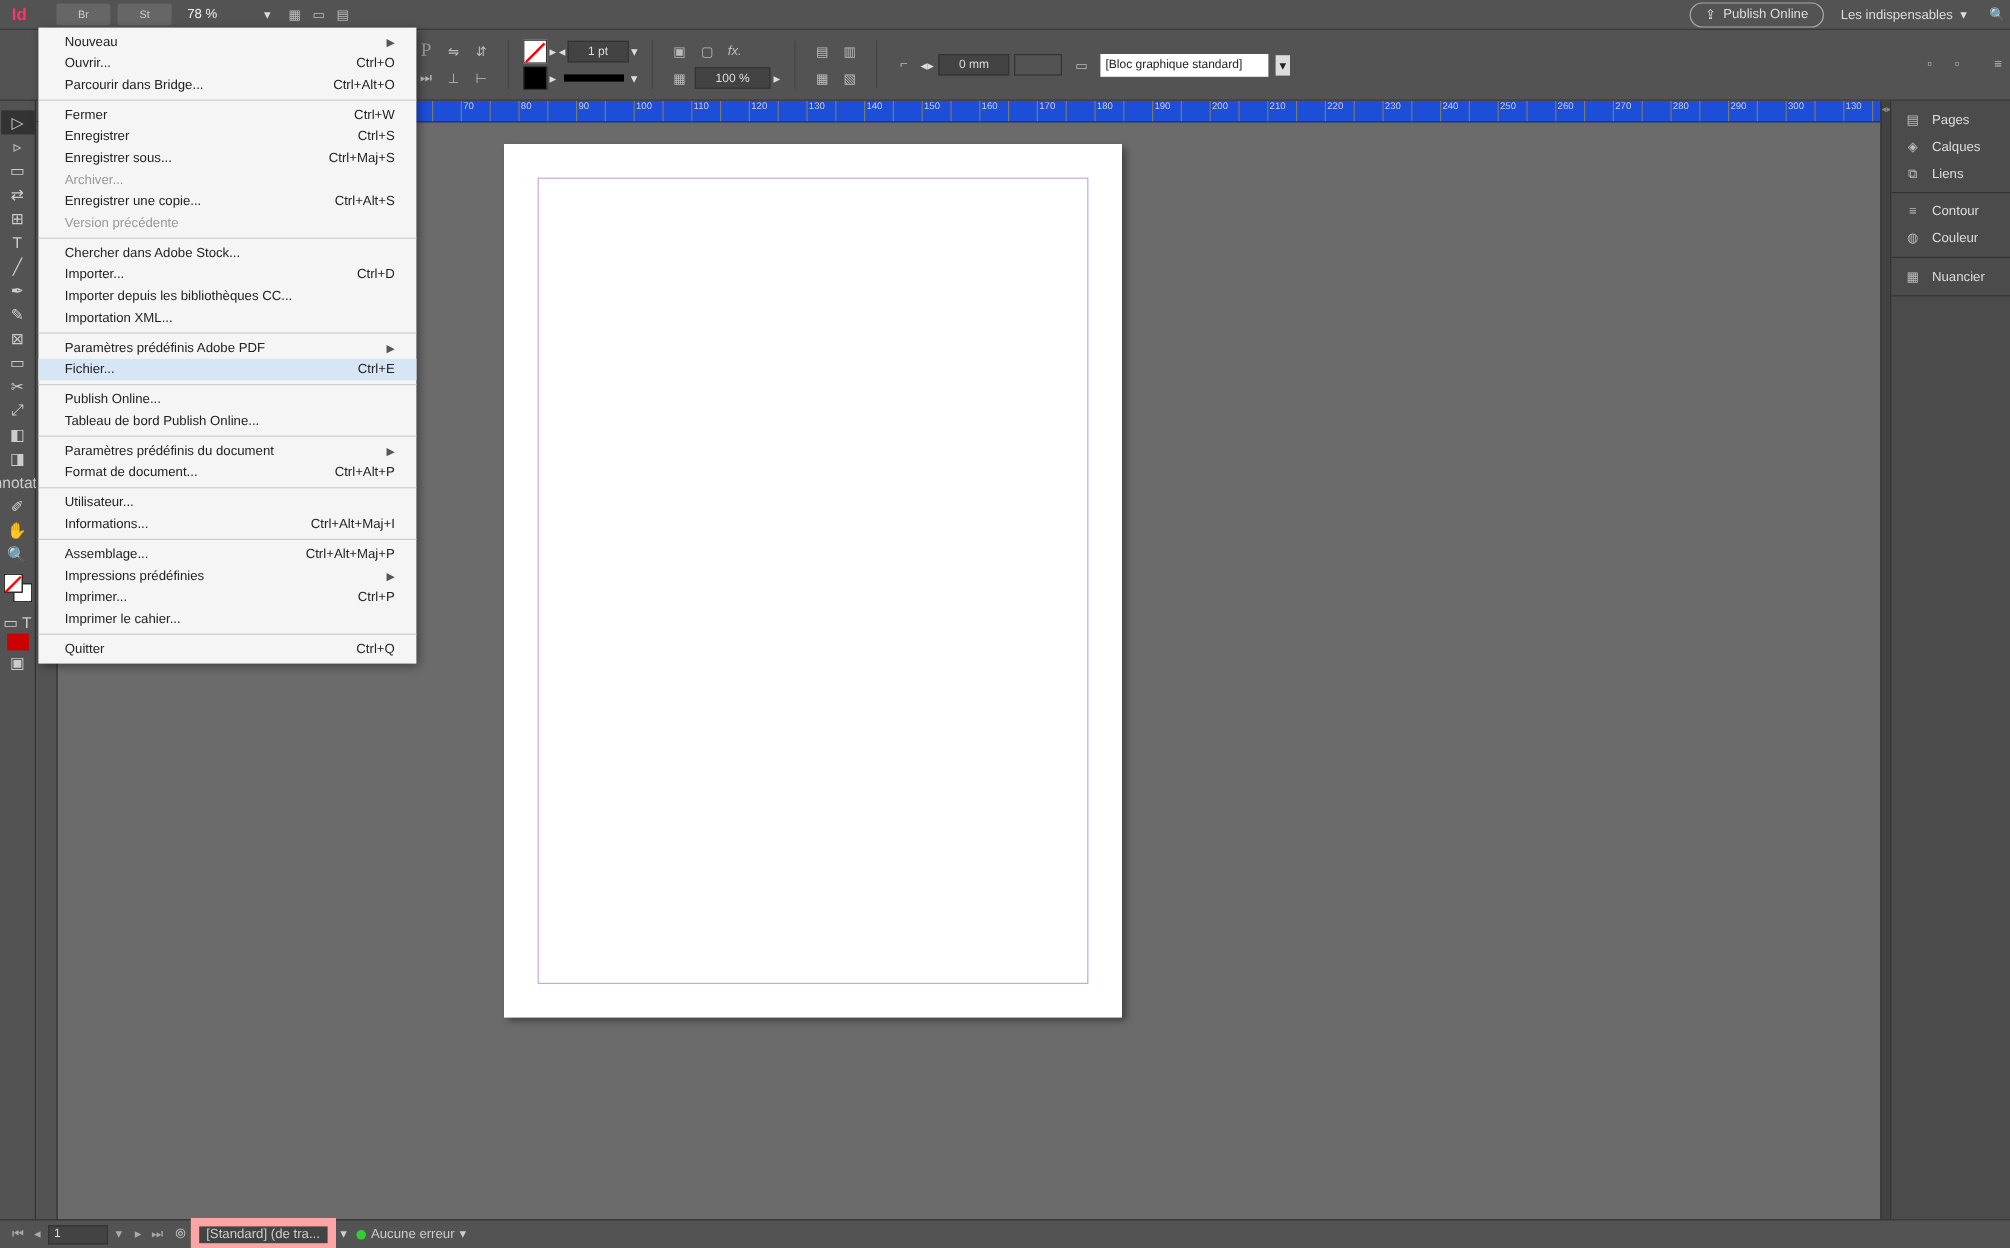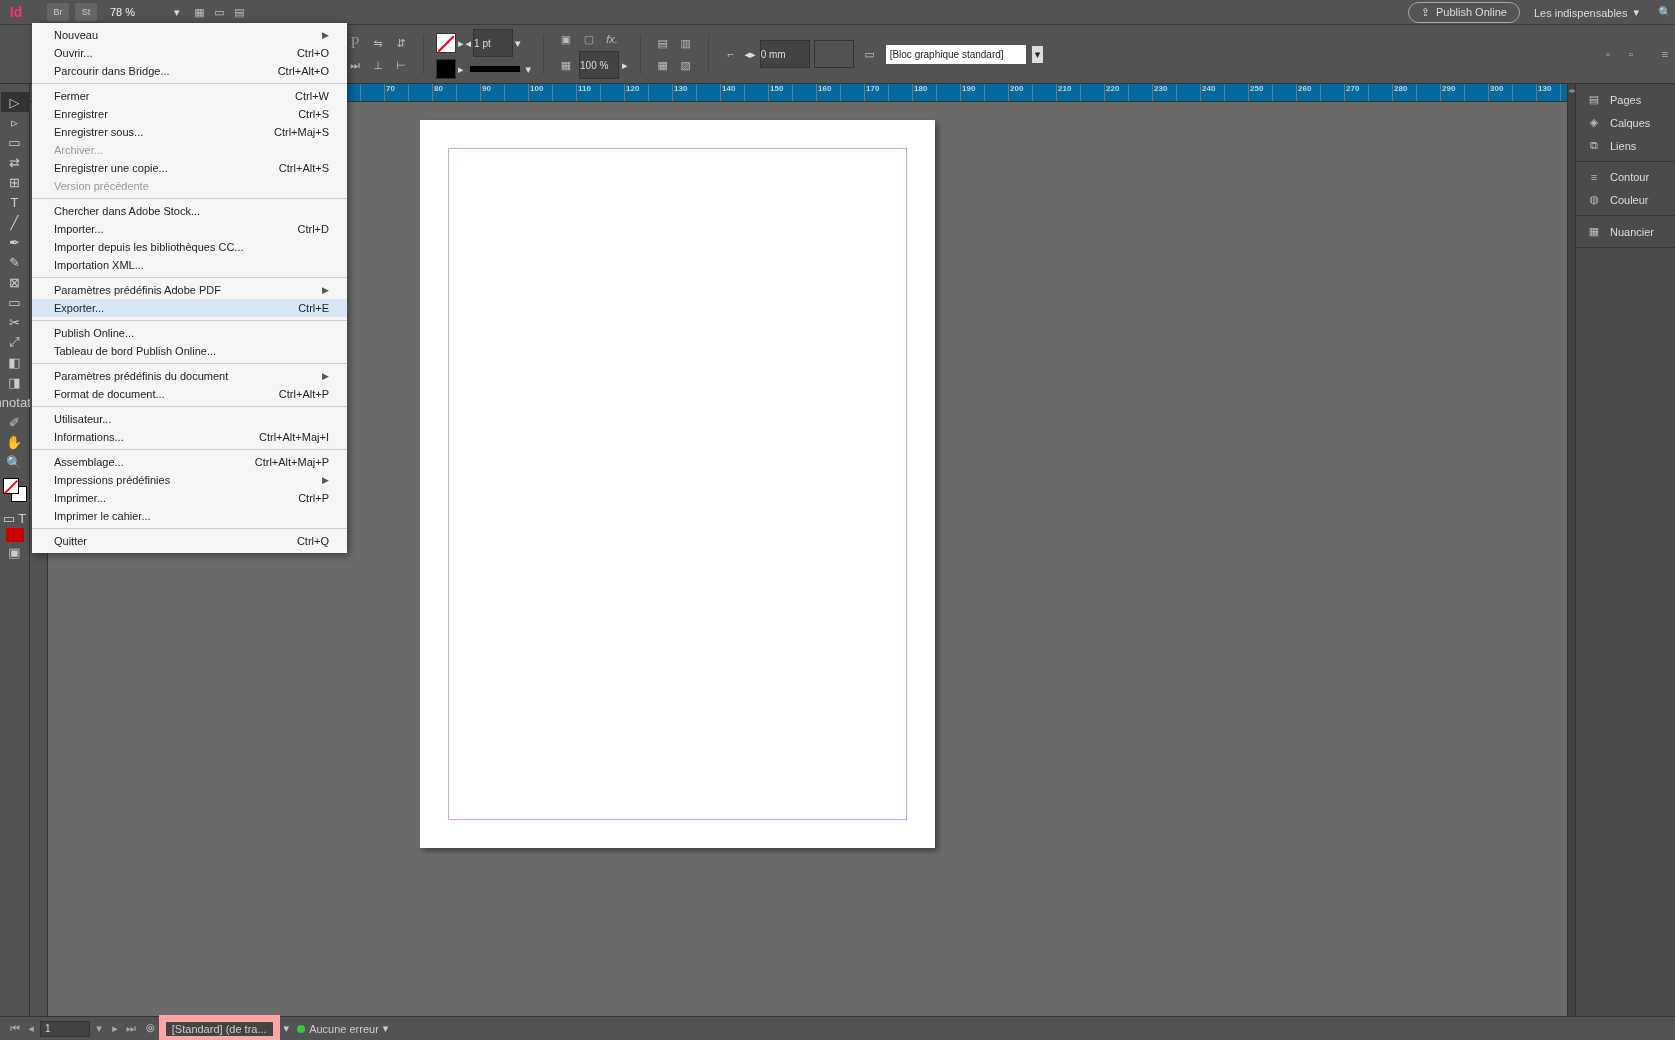--- a/index.html
+++ b/index.html
@@ -4,48 +4,48 @@
 <style>
 * { margin: 0; padding: 0; box-sizing: border-box; font-family: "Segoe UI", Tahoma, sans-serif; }
 body { background: #535353; color: #ddd; font-size: 11px; width: 1675px; height: 1040px; overflow: hidden; position: relative; }
 
 
 .menu-bar { height: 24px; background: #535353; display: flex; align-items: center; padding-left: 6px; }
 .app-icon { width: 20px; height: 20px; color: #ff3366; font-weight: bold; font-size: 14px; margin-right: 8px; display:flex; align-items:center; justify-content:center;}
 .menu-item { padding: 4px 10px; cursor: pointer; color: #eee; }
 .menu-item.active { background: #e8e8e8; color: #222; }
 .menu-spacer { flex: 1; }
-.menu-tool { width: 22px; height: 18px; background: #666; margin: 0 3px; display:flex; align-items:center; justify-content:center; font-size:9px; color:#ccc; border-radius:2px;}
+.menu-tool { width: 45px; height: 18px; background: #666; margin: 0 3px; display:flex; align-items:center; justify-content:center; font-size:9px; color:#ccc; border-radius:2px;}
 .zoom-box { display:flex; align-items:center; gap:4px; margin:0 10px; }
 .zoom-val { width:60px; background:transparent; color:#eee; }
 .publish-btn { border:1px solid #aaa; border-radius:12px; padding:3px 12px; display:flex; align-items:center; gap:6px; margin-right:14px; cursor:pointer;}
 .ind-link { margin-right:16px; display:flex; align-items:flex-end; gap:6px; cursor:pointer;}
 
 
 .control-bar { height: 60px; background: #535353; border-top:1px solid #3a3a3a; border-bottom:1px solid #333; display:flex; align-items:center; padding-left:30px; gap:6px; }
-.ctrl-box { height:28px; background:#434343; border:1px solid #333; min-width:60px; display:flex; align-items:center; padding:0 0; font-size:10px;}
+.ctrl-box { height:18px; background:#434343; border:1px solid #333; min-width:60px; display:flex; align-items:center; padding:0 16px; font-size:10px;}
 .ctrl-icon { width:20px; height:20px; display:flex; align-items:center; justify-content:center; color:#bbb; }
 .sep { width:1px; height:40px; background:#444; margin:0 6px;}
 .fill-swatch { width:20px; height:20px; background:#fff; border:1px solid #333; position:relative;}
 .fill-swatch.none::after { content:''; position:absolute; left:-2px; right:-2px; top:50%; border-top:2px solid red; transform:rotate(-45deg);}
 .stroke-line { width:50px; height:6px; background:#000; margin:0 4px;}
 .style-sel { width:140px; height:19px; background:#fff; color:#222; display:flex; align-items:center; padding:0 4px; font-size:10px;}
 
 
 .toolbox { position:absolute; left:0; top:84px; width:30px; bottom:24px; background:#535353; border-right:1px solid #333; display:flex; flex-direction:column; align-items:center; padding-top:8px; gap:0;}
 .tool { width:28px; height:20px; display:flex; align-items:center; justify-content:center; color:#ccc; cursor:pointer; font-size:13px;}
 .tool.sel { background:#333;}
 .swatch-pair { width:24px; height:24px; position:relative; margin:6px 0;}
 .swatch-pair .front { position:absolute; width:16px; height:16px; background:#fff; border:1px solid #000; left:0; top:0; z-index:2;}
 .swatch-pair .front::after { content:''; position:absolute; left:-2px; right:-2px; top:50%; border-top:2px solid red; transform:rotate(-45deg);}
 .swatch-pair .back { position:absolute; width:16px; height:16px; background:#fff; border:1px solid #000; right:0; bottom:0;}
 
 
 .canvas-wrap { position:absolute; left:30px; right:100px; top:84px; bottom:24px; background:#6b6b6b; overflow:hidden;}
-.ruler-h { position:absolute; left:18px; right:0; top:0; height:18px; background:#0369a1; border-bottom:1px solid #333; display:flex;font-weight:bold;}
+.ruler-h { position:absolute; left:18px; right:0; top:0; height:18px; background:#1d4ed8; border-bottom:1px solid #333; display:flex;}
 .ruler-h .tick { flex:none; width:24px; font-size:8px; color:#ccc; border-left:1px solid #777; padding-left:1px; line-height:10px;}
 .ruler-v { position:absolute; left:0; top:18px; bottom:0; width:18px; background:#535353; border-right:1px solid #333;}
 .ruler-v .tick { height:24px; font-size:8px; color:#ccc; border-top:1px solid #777; padding-top:1px; writing-mode:vertical-lr;}
 .ruler-corner { position:absolute; left:0; top:0; width:18px; height:18px; background:#535353; border-right:1px solid #333; border-bottom:1px solid #333;}
 .page { position:absolute; left:390px; top:36px; width:515px; height:728px; background:#fff; box-shadow:3px 3px 6px rgba(0,0,0,0.4);}
 .page .margin { position:absolute; left:28px; right:28px; top:28px; bottom:28px; border:1px solid #c9a8d8;}
 
 
 .right-dock { position:absolute; right:0; top:84px; width:100px; bottom:24px; background:#4b4b4b; border-left:1px solid #333;}
 .panel-group { border-bottom:1px solid #333; padding:4px 0;}
@@ -426,21 +426,21 @@
     <div class="dd-item">
       <span>Importation XML...</span>
       <span></span>
     </div>
     <div class="dd-sep"></div>
     <div class="dd-item">
       <span>Paramètres prédéfinis Adobe PDF</span>
       <span class="dd-arrow">▶</span>
     </div>
     <div class="dd-item highlight">
-      <span>Exporter...</span>
+      <span>Fichier...</span>
       <span>Ctrl+E</span>
     </div>
     <div class="dd-sep"></div>
     <div class="dd-item">
       <span>Publish Online...</span>
       <span></span>
     </div>
     <div class="dd-item">
       <span>Tableau de bord Publish Online...</span>
       <span></span>

